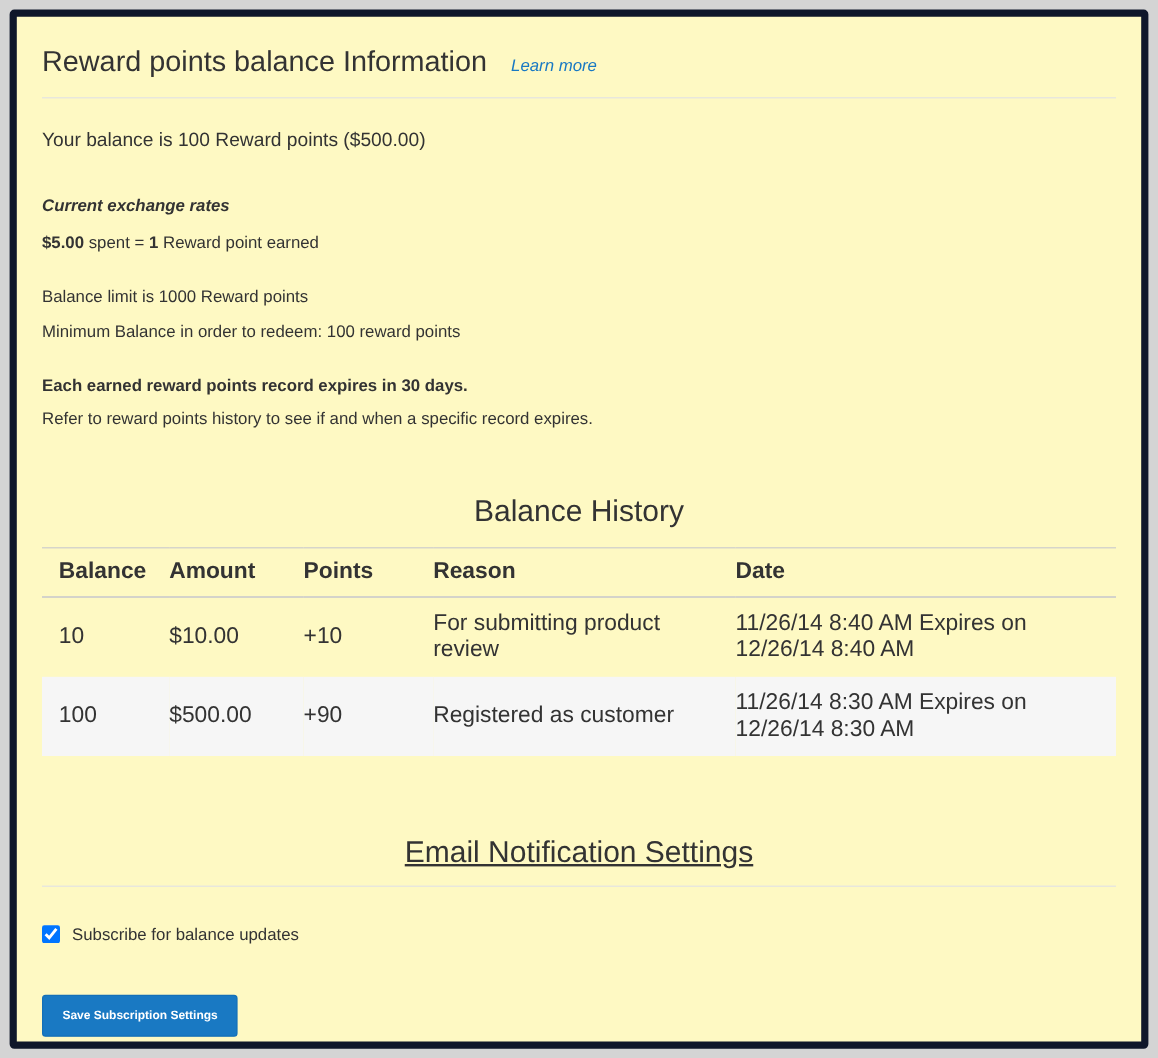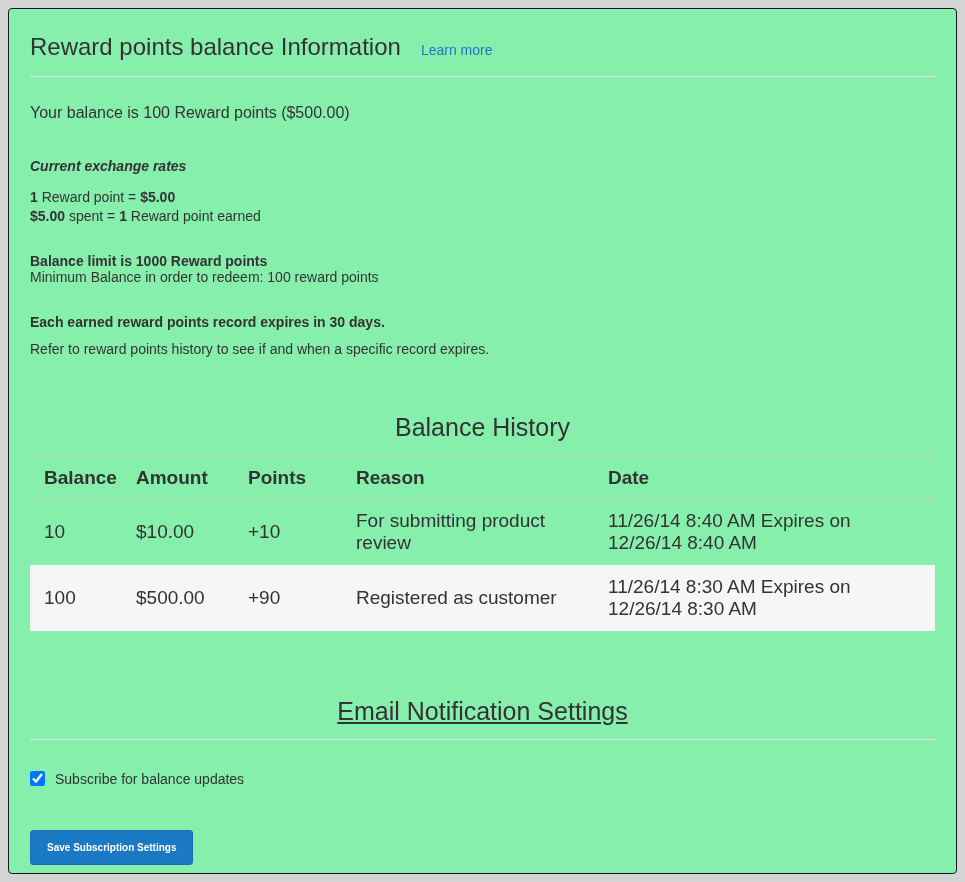--- a/index.html
+++ b/index.html
@@ -10,22 +10,22 @@
     height: 882px;
     background: #d4d4d4;
     font-family: "Liberation Sans", "DejaVu Sans", sans-serif;
     color: #333;
     font-size: 14px;
   }
   .card {
     margin: 8px;
     width: 949px;
     height: 866px;
-    background: #86efac;
-    border: 1px solid #0f172a;
+    background: #fef9c3;
+    border: 6px solid #0f172a;
     border-radius: 4px;
     padding: 24px 21px 0 21px;
     overflow: hidden;
   }
   
   .page-header {
     display: flex;
     align-items: baseline;
     gap: 20px;
     padding-bottom: 15px;
@@ -35,41 +35,42 @@
     margin: 0;
     font-size: 24px;
     font-weight: 400;
     color: #333;
   }
   .learn-more {
     font-size: 14px;
     color: #1979c3;
     text-decoration: none;
     cursor: pointer;
+    font-style: italic;
   }
   
   .balance-summary {
     margin-top: 27px;
     font-size: 16px;
   }
   .exchange-heading {
     margin-top: 36px;
     font-weight: bold;
     font-style: italic;
   }
   .rates {
     margin-top: 14px;
     line-height: 19px;
   }
   .bold { font-weight: bold; }
   .limit-heading {
     margin-top: 27px;
-    font-weight: bold;
-  }
-  .min-balance { }
+    font-weight: normal;
+  }
+  .min-balance { margin-top: 13px; }
   .expiry-heading {
     margin-top: 29px;
     font-weight: bold;
   }
   .expiry-note { margin-top: 11px; }
   
   .section-heading {
     margin: 0;
     font-size: 25px;
     font-weight: 400;
@@ -104,21 +105,21 @@
   .col-reason  { width: 252px; }
   
   .email-header {
     margin-top: 66px;
     padding-bottom: 13px;
     border-bottom: 1px solid #e3e3e3;
     text-decoration: underline;
   }
   .checkbox-row {
     display: flex;
-    align-items: flex-start;
+    align-items: flex-end;
     gap: 10px;
     margin-top: 31px;
     cursor: pointer;
   }
   .checkbox-row + .checkbox-row { margin-top: 29px; }
   .checkbox-row input[type="checkbox"] {
     width: 15px;
     height: 15px;
     margin: 0;
     cursor: pointer;
@@ -146,21 +147,20 @@
     <h1 class="page-title">Reward points balance Information</h1>
     <a class="learn-more" href="#">Learn more</a>
   </div>
 
   
   <div class="balance-summary">Your balance is 100 Reward points ($500.00)</div>
 
   <div class="exchange-heading">Current exchange rates</div>
 
   <div class="rates">
-    <div><span class="bold">1</span><span> Reward point = </span><span class="bold">$5.00</span></div>
     <div><span class="bold">$5.00</span><span> spent = </span><span class="bold">1</span><span> Reward point earned</span></div>
   </div>
 
   <div class="limit-heading">Balance limit is 1000 Reward points</div>
   <div class="min-balance">Minimum Balance in order to redeem: 100 reward points</div>
 
   <div class="expiry-heading">Each earned reward points record expires in 30 days.</div>
   <div class="expiry-note">Refer to reward points history to see if and when a specific record expires.</div>
 
   

